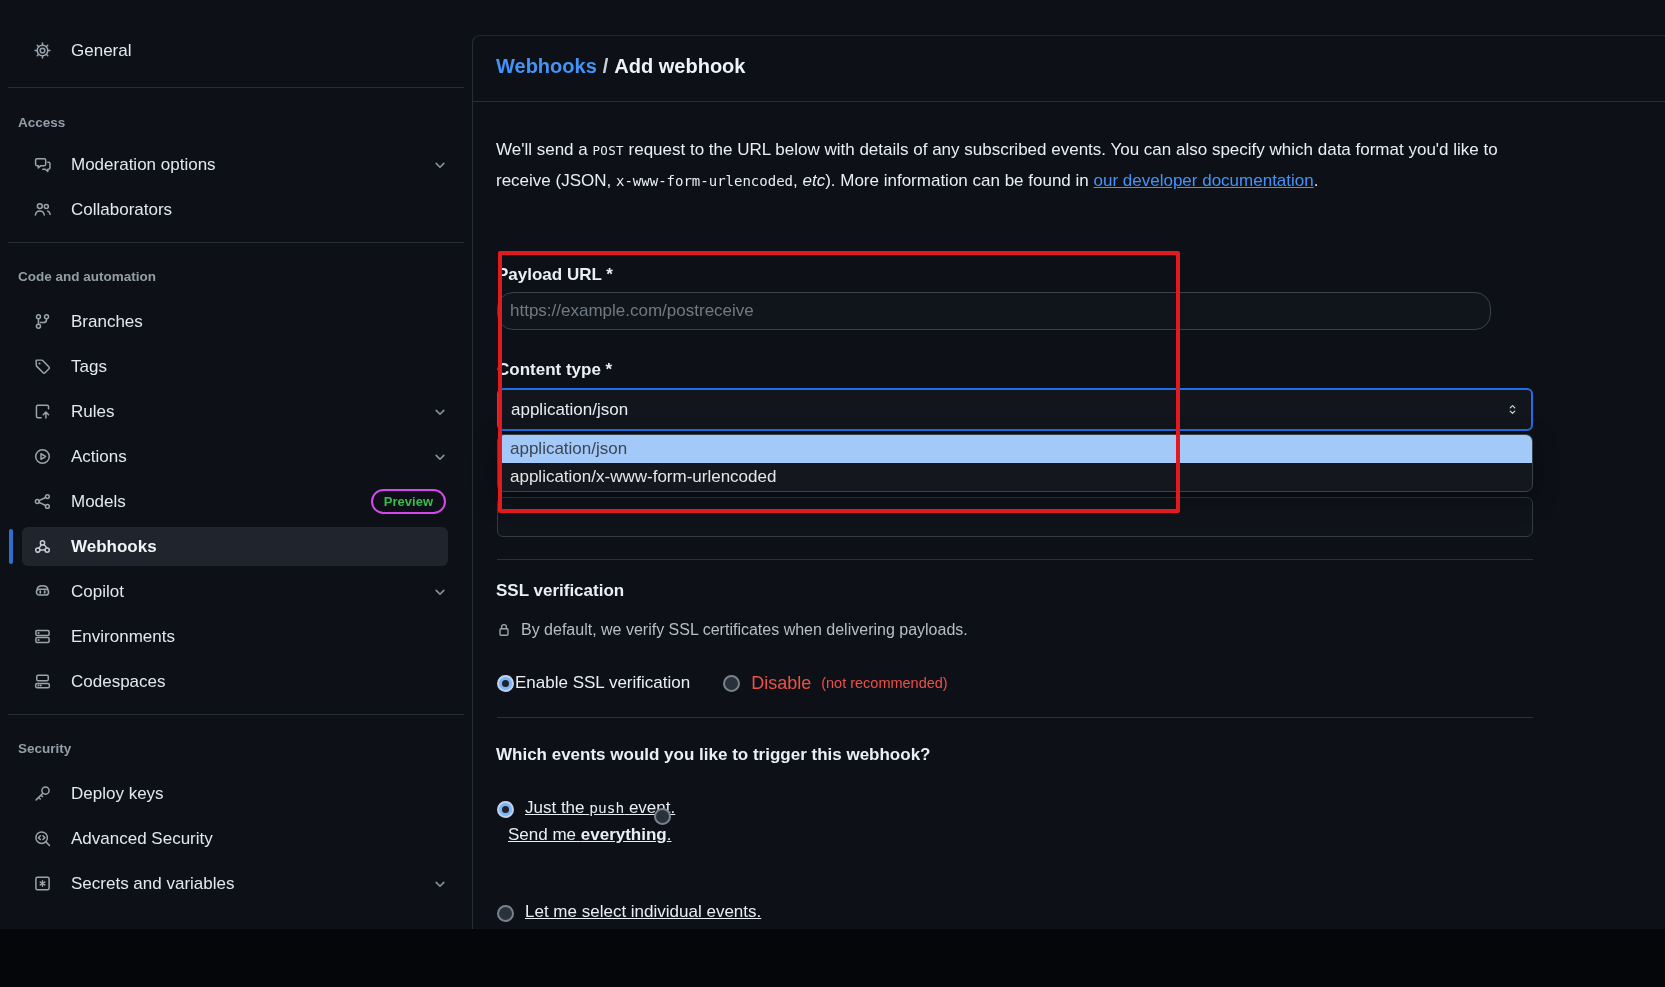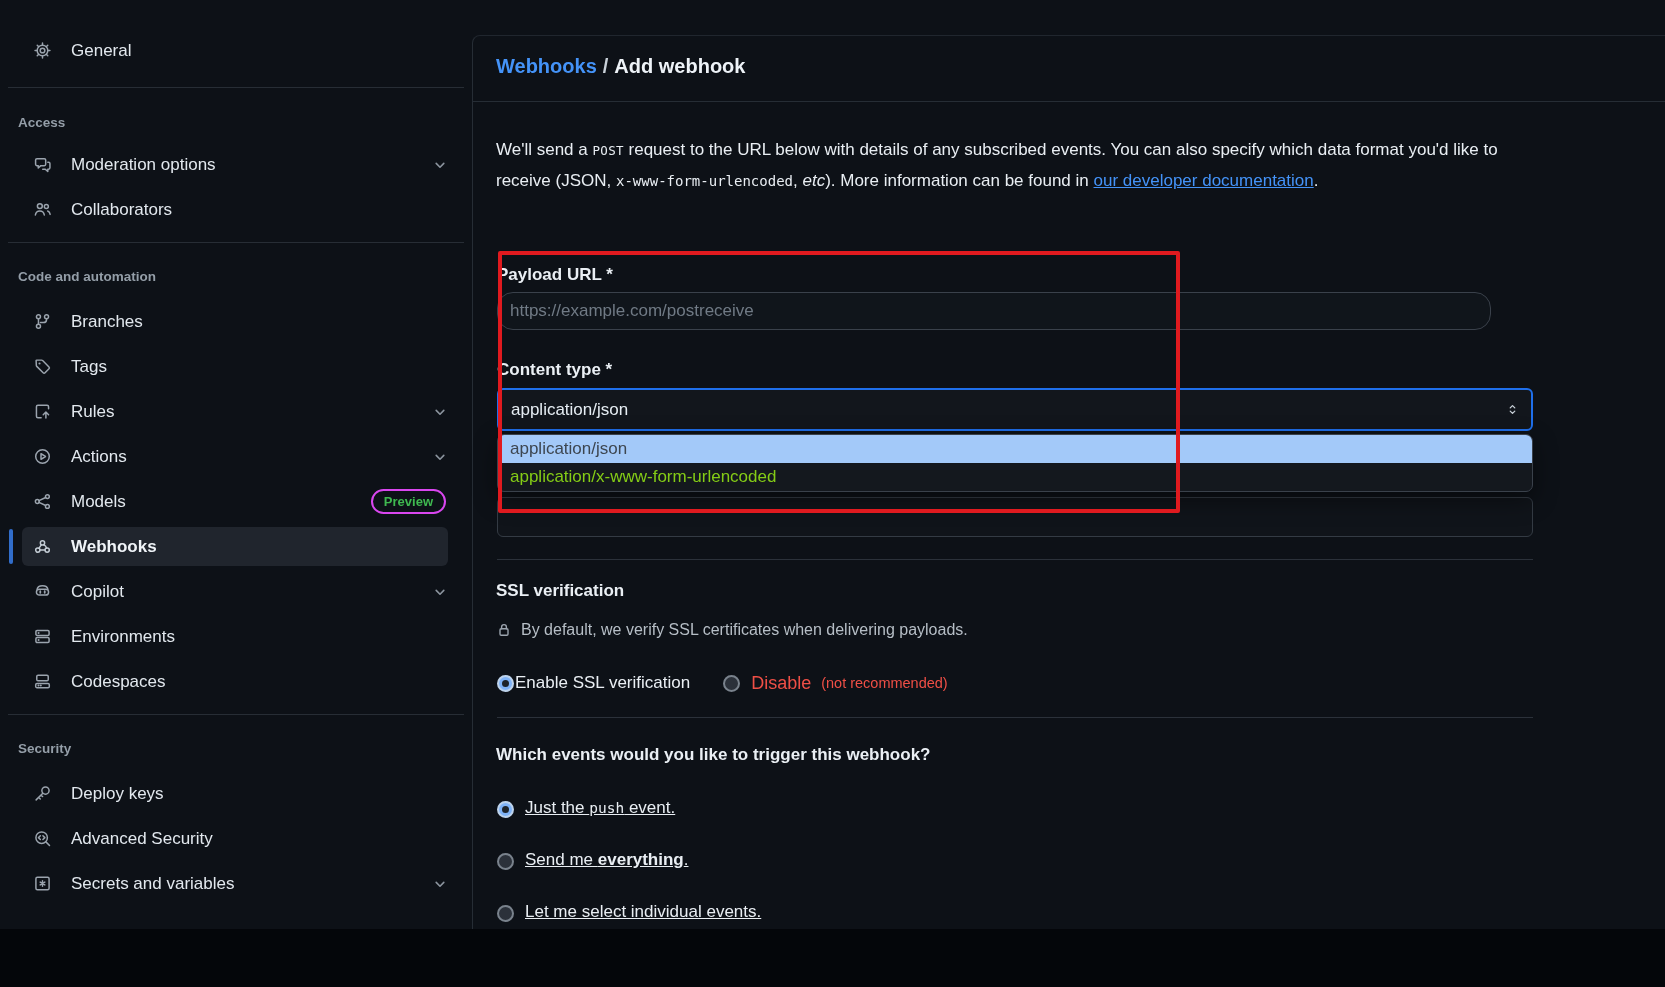--- a/index.html
+++ b/index.html
@@ -67,21 +67,21 @@
   }
   .select-box .sel-text { font-size:17px; color:#e6edf3; }
   .select-arrows { margin-left:auto; color:#c9d1d9; }
   .select-arrows svg { width:13px; height:15px; stroke:currentColor; fill:none; stroke-width:1.6; stroke-linecap:round; stroke-linejoin:round; }
 
   .dropdown {
     position:absolute; left:25px; top:434px; width:1036px;
     background:#14181e; border:1px solid #3a414b; border-radius:7px; overflow:hidden;
     box-shadow:0 8px 24px rgba(0,0,0,.45); z-index:10;
   }
-  .dd-option { height:28px; line-height:28px; font-size:17px; padding:0 12px; color:#84cc16; cursor:pointer; }
+  .dd-option { height:28px; line-height:28px; font-size:17px; padding:0 12px; color:#e5e5e5; cursor:pointer; }
   .dd-option.hl { background:#a3c9f9; color:#3d4650; }
 
   .secret-input {
     position:absolute; left:25px; top:497px; width:1036px; height:40px;
     background:#10141a; border:1px solid #343b44; border-radius:6px;
   }
 
   .annotation {
     position:absolute; left:26px; top:251px; width:682px; height:262px;
     border:4px solid #e01a1f; border-radius:2px; z-index:30; pointer-events:none;
@@ -379,21 +379,21 @@
 
   <div class="mdivider" style="top:717px;"></div>
 
   <div class="events-heading">Which events would you like to trigger this webhook?</div>
 
   <div class="event-row" style="top:794px;">
     <span class="radio sel"></span>
     <span class="elabel"><span>Just the </span><span class="code">push</span><span> event.</span></span>
   </div>
 
-  <div class="event-row" style="top:846px;">
+  <div class="event-row" style="top:808px;flex-direction:column;">
     <span class="radio unsel"></span>
     <span class="elabel"><span>Send me </span><b>everything</b><span>.</span></span>
   </div>
 
   <div class="event-row" style="top:898px;">
     <span class="radio unsel"></span>
     <span class="elabel">Let me select individual events.</span>
   </div>
 
 </main>

